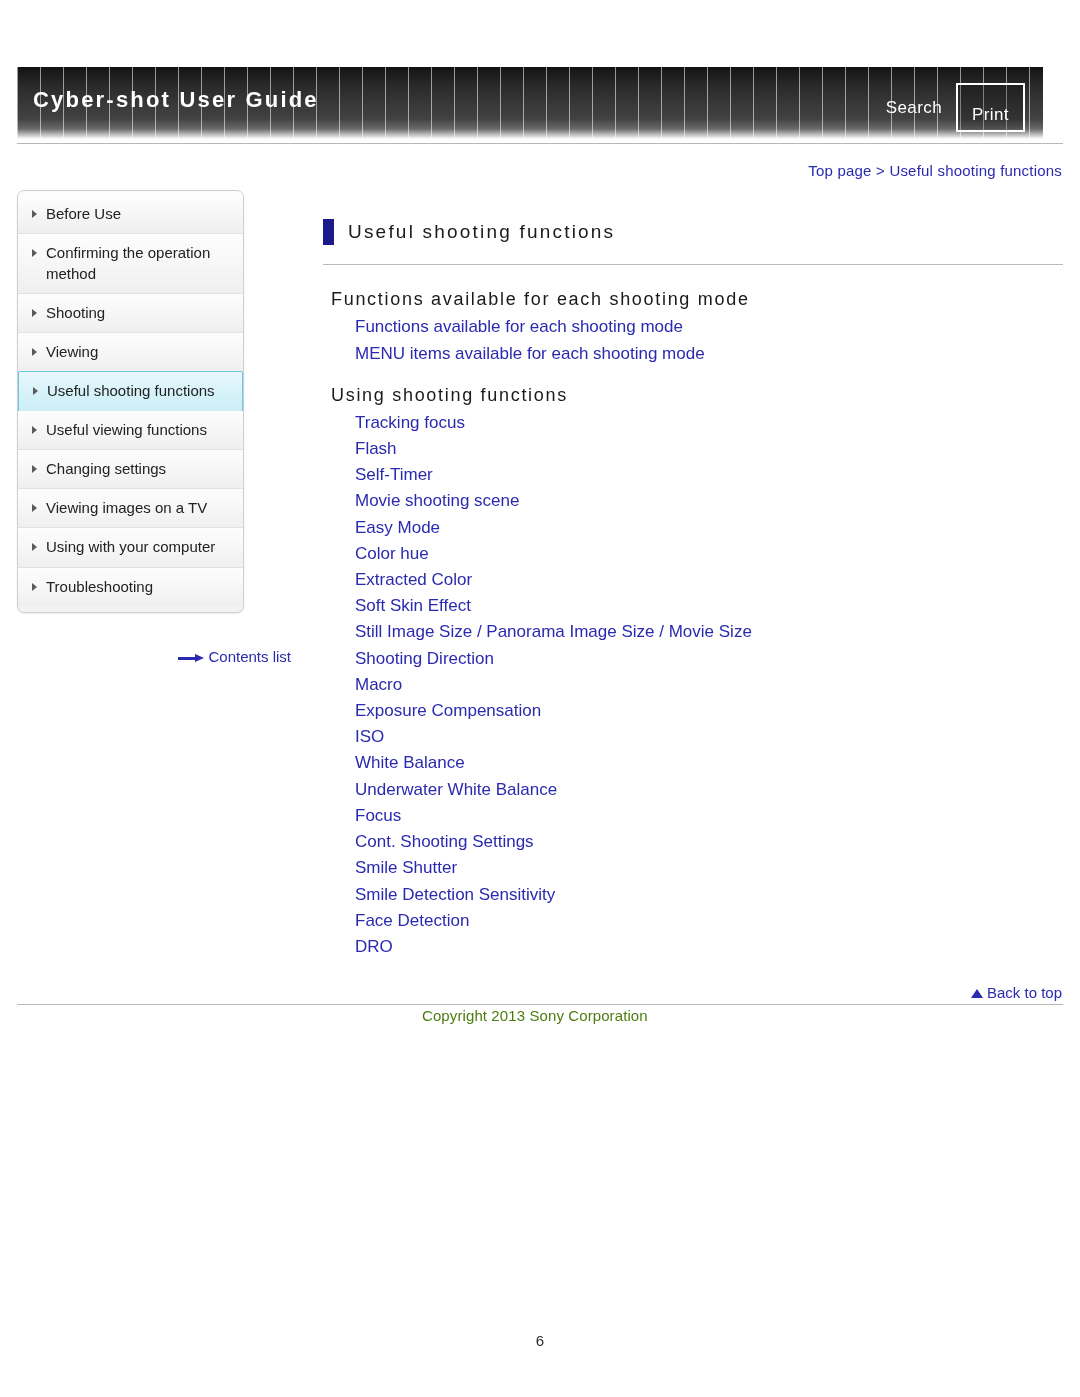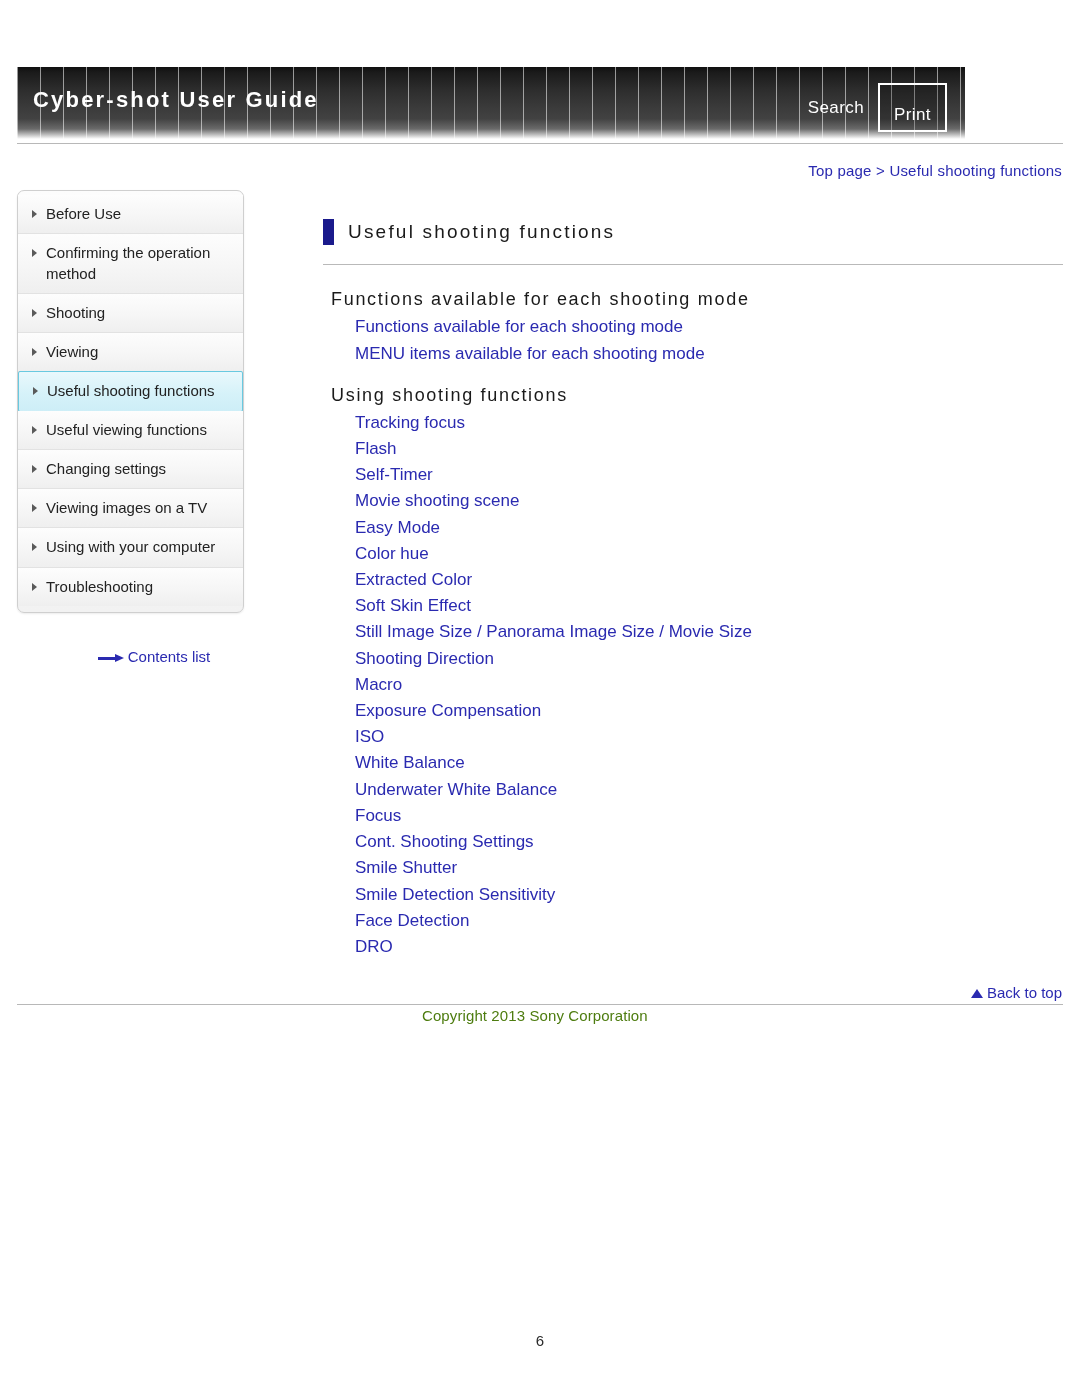--- a/index.html
+++ b/index.html
@@ -14,21 +14,21 @@
     color: #000000;
     position: relative;
     overflow: hidden;
   }
 
   
   .header-wrap {
     position: absolute;
     left: 17px;
     top: 67px;
-    width: 948px;
+    width: 1026px;
     height: 72px;
   }
   .header-bar {
     position: absolute;
     inset: 0;
     background:
       repeating-linear-gradient(to right,
         rgba(255,255,255,0.55) 0px,
         rgba(255,255,255,0.55) 1px,
         rgba(255,255,255,0.0) 1px,
@@ -140,21 +140,21 @@
     border-radius: 2px;
     margin: -1px 0;
   }
   .nav-label { flex: 1 1 auto; }
 
   .contents-list {
     position: absolute;
     left: 17px;
     top: 648px;
     width: 274px;
-    text-align: center;
+    text-align: right;
     font-size: 15px;
     color: #2a2ab0;
     cursor: pointer;
     white-space: nowrap;
   }
   .arrow-right {
     display: inline-block;
     position: relative;
     width: 26px;
     height: 9px;

